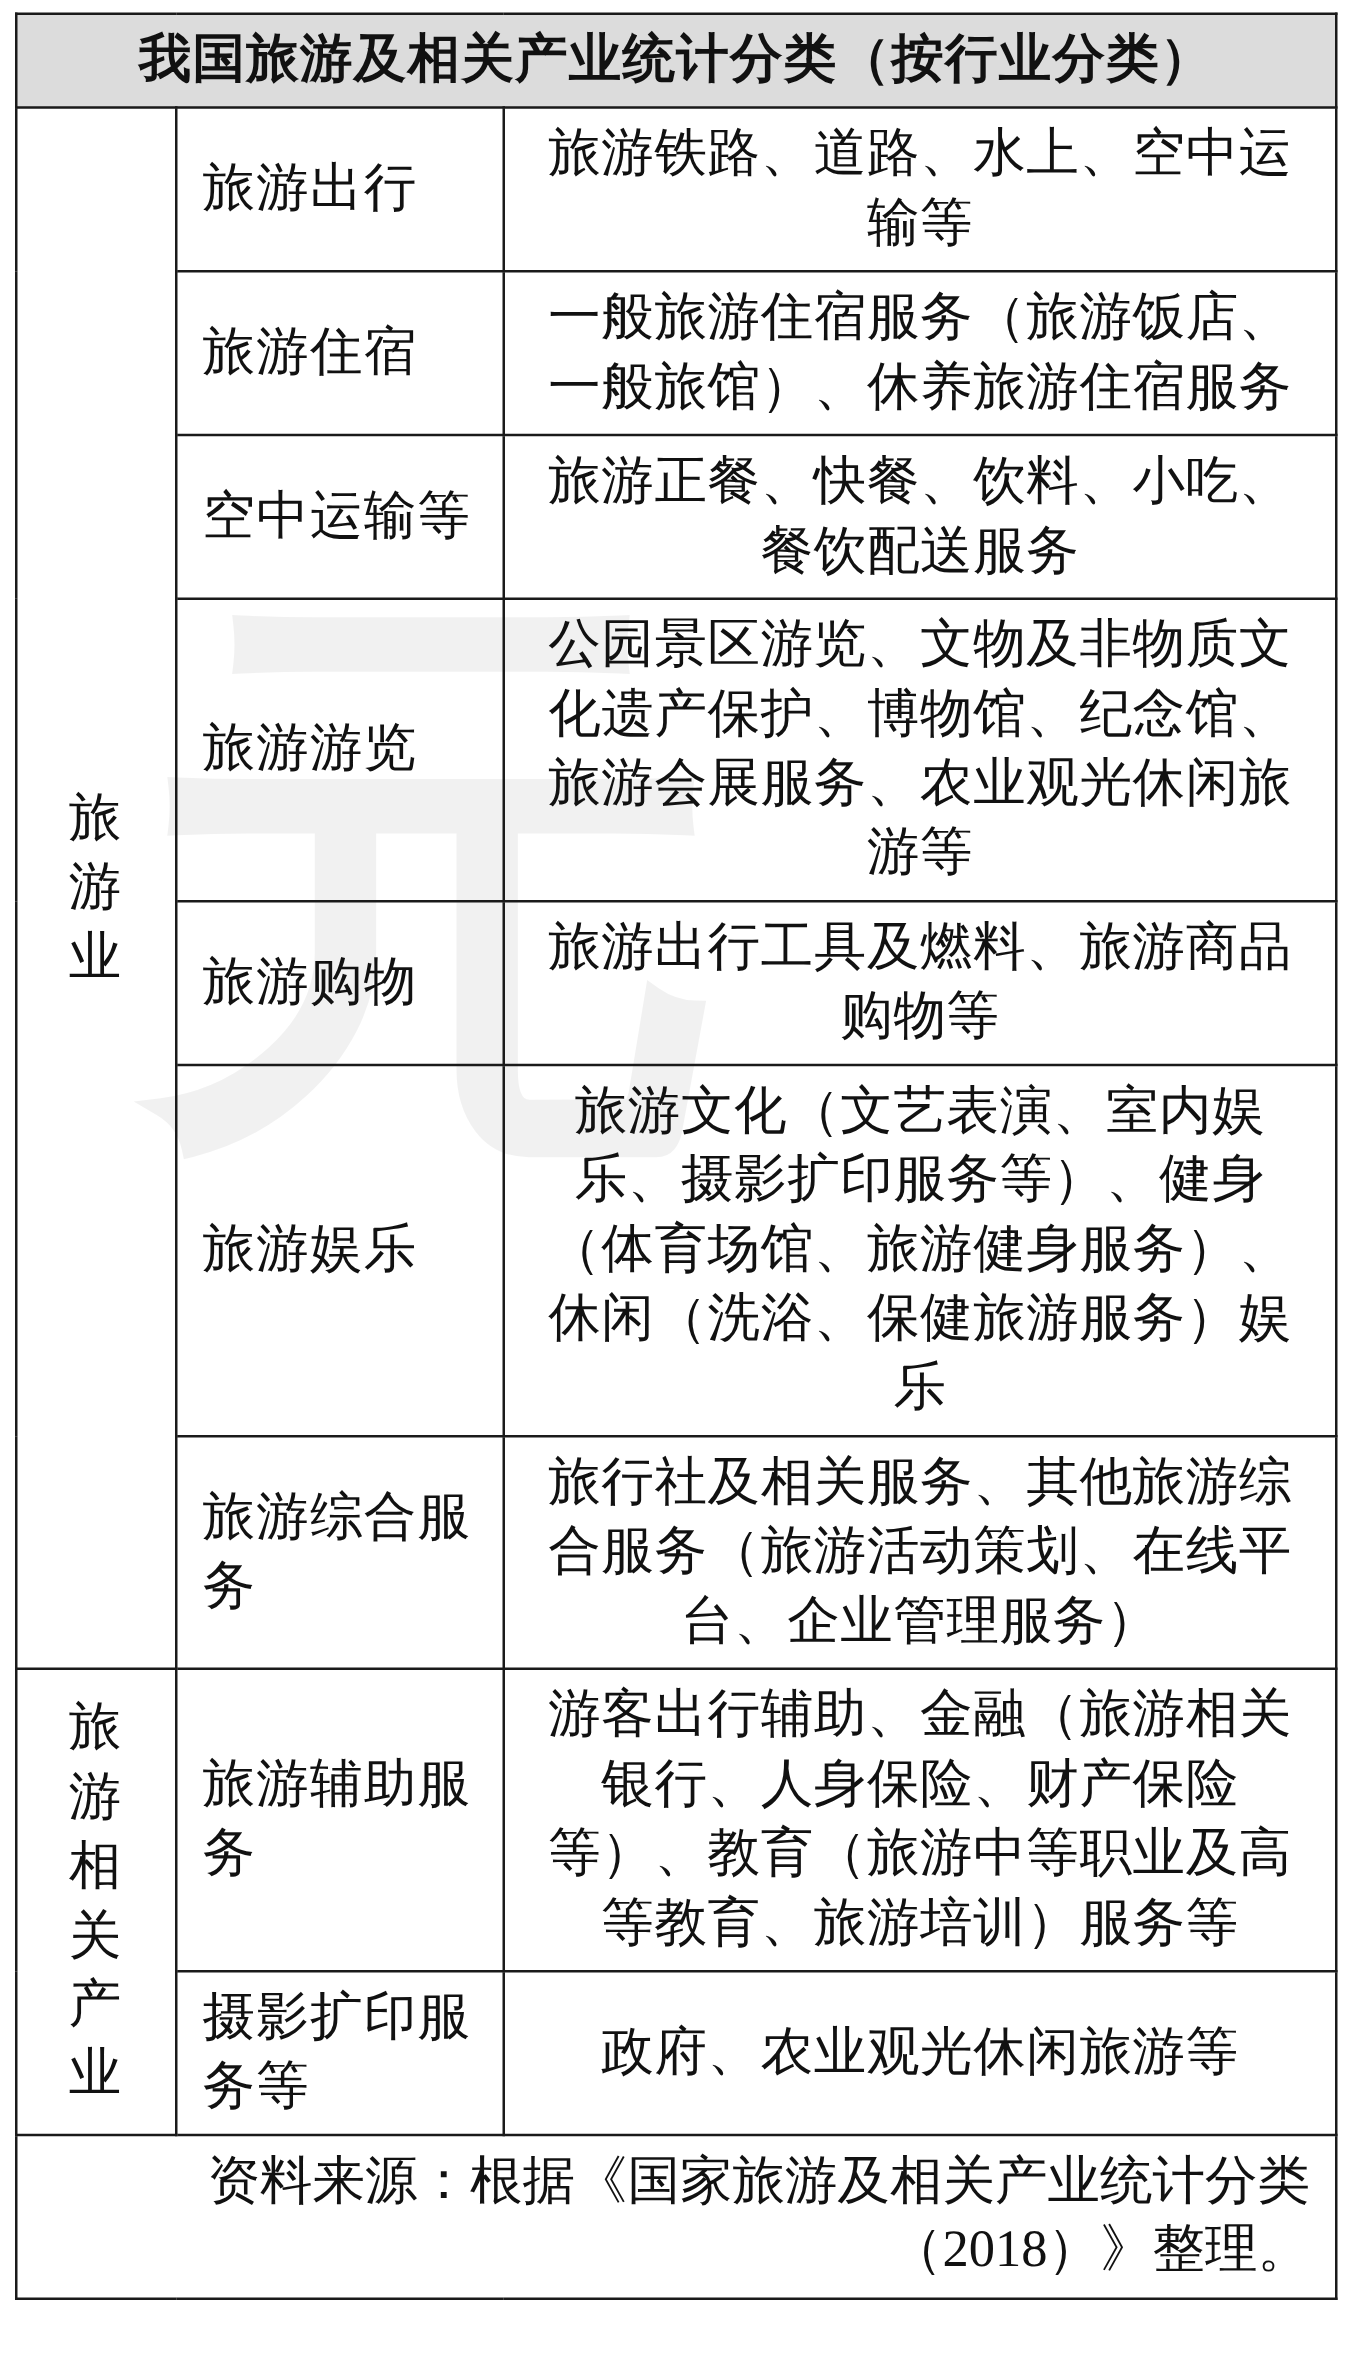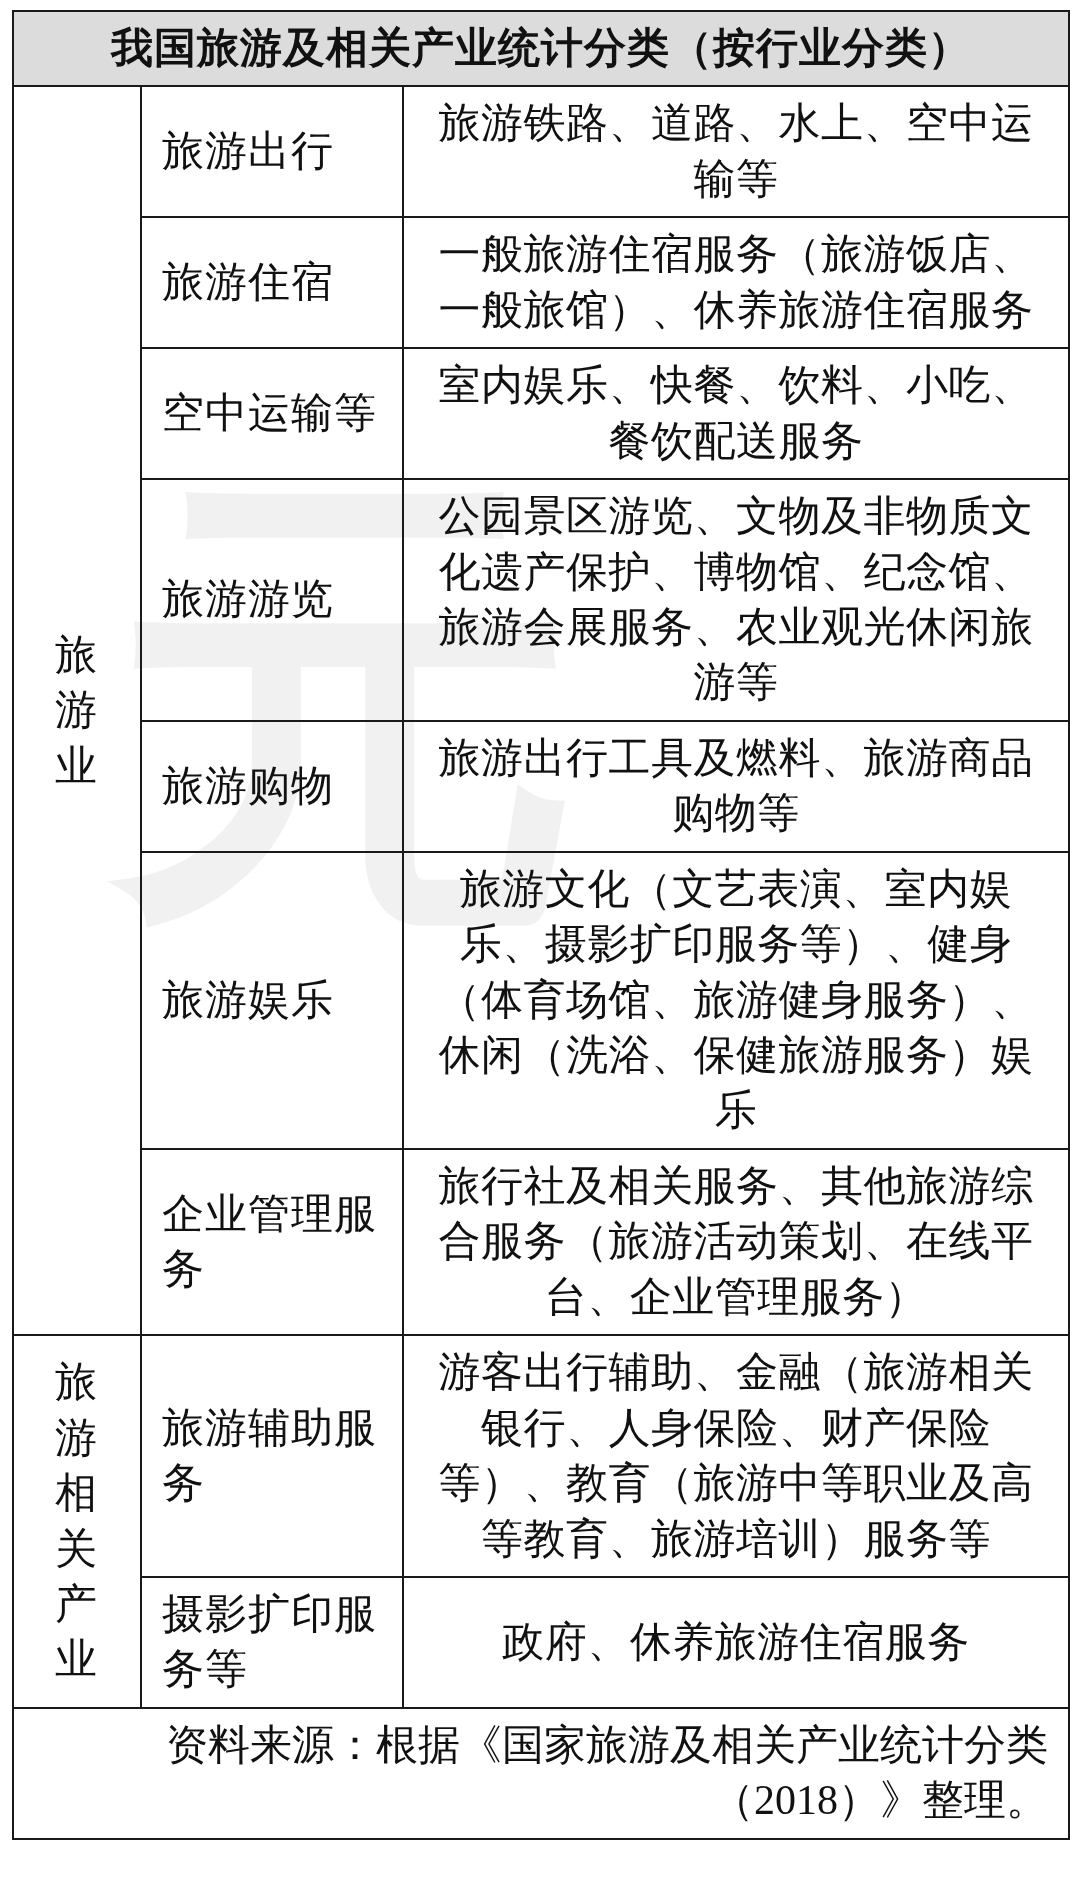--- a/index.html
+++ b/index.html
@@ -127,50 +127,50 @@
           </td>
           <td class="sub-cell">旅游出行</td>
           <td class="desc-cell">旅游铁路、道路、水上、空中运输等</td>
         </tr>
         <tr>
           <td class="sub-cell">旅游住宿</td>
           <td class="desc-cell">一般旅游住宿服务（旅游饭店、一般旅馆）、休养旅游住宿服务</td>
         </tr>
         <tr>
           <td class="sub-cell">空中运输等</td>
-          <td class="desc-cell">室内娱乐、快餐、饮料、小吃、餐饮配送服务</td>
+          <td class="desc-cell">旅游正餐、快餐、饮料、小吃、餐饮配送服务</td>
         </tr>
         <tr>
           <td class="sub-cell">旅游游览</td>
           <td class="desc-cell">公园景区游览、文物及非物质文化遗产保护、博物馆、纪念馆、旅游会展服务、农业观光休闲旅游等</td>
         </tr>
         <tr>
           <td class="sub-cell">旅游购物</td>
           <td class="desc-cell">旅游出行工具及燃料、旅游商品购物等</td>
         </tr>
         <tr>
           <td class="sub-cell">旅游娱乐</td>
           <td class="desc-cell">旅游文化（文艺表演、室内娱乐、摄影扩印服务等）、健身（体育场馆、旅游健身服务）、休闲（洗浴、保健旅游服务）娱乐</td>
         </tr>
         <tr>
-          <td class="sub-cell">企业管理服务</td>
+          <td class="sub-cell">旅游综合服务</td>
           <td class="desc-cell">旅行社及相关服务、其他旅游综合服务（旅游活动策划、在线平台、企业管理服务）</td>
         </tr>
 
         <tr>
           <td class="cat-cell cat-vertical vert-stack" rowspan="2">
             <span>旅游相</span>
             <span>关产业</span>
           </td>
           <td class="sub-cell">旅游辅助服务</td>
           <td class="desc-cell">游客出行辅助、金融（旅游相关银行、人身保险、财产保险等）、教育（旅游中等职业及高等教育、旅游培训）服务等</td>
         </tr>
         <tr>
           <td class="sub-cell">摄影扩印服务等</td>
-          <td class="desc-cell">政府、休养旅游住宿服务</td>
+          <td class="desc-cell">政府、农业观光休闲旅游等</td>
         </tr>
 
         <tr>
           <td class="source-cell" colspan="3">资料来源：根据《国家旅游及相关产业统计分类（2018）》整理。</td>
         </tr>
       </tbody>
     </table>
   </div>
 
 </div>

